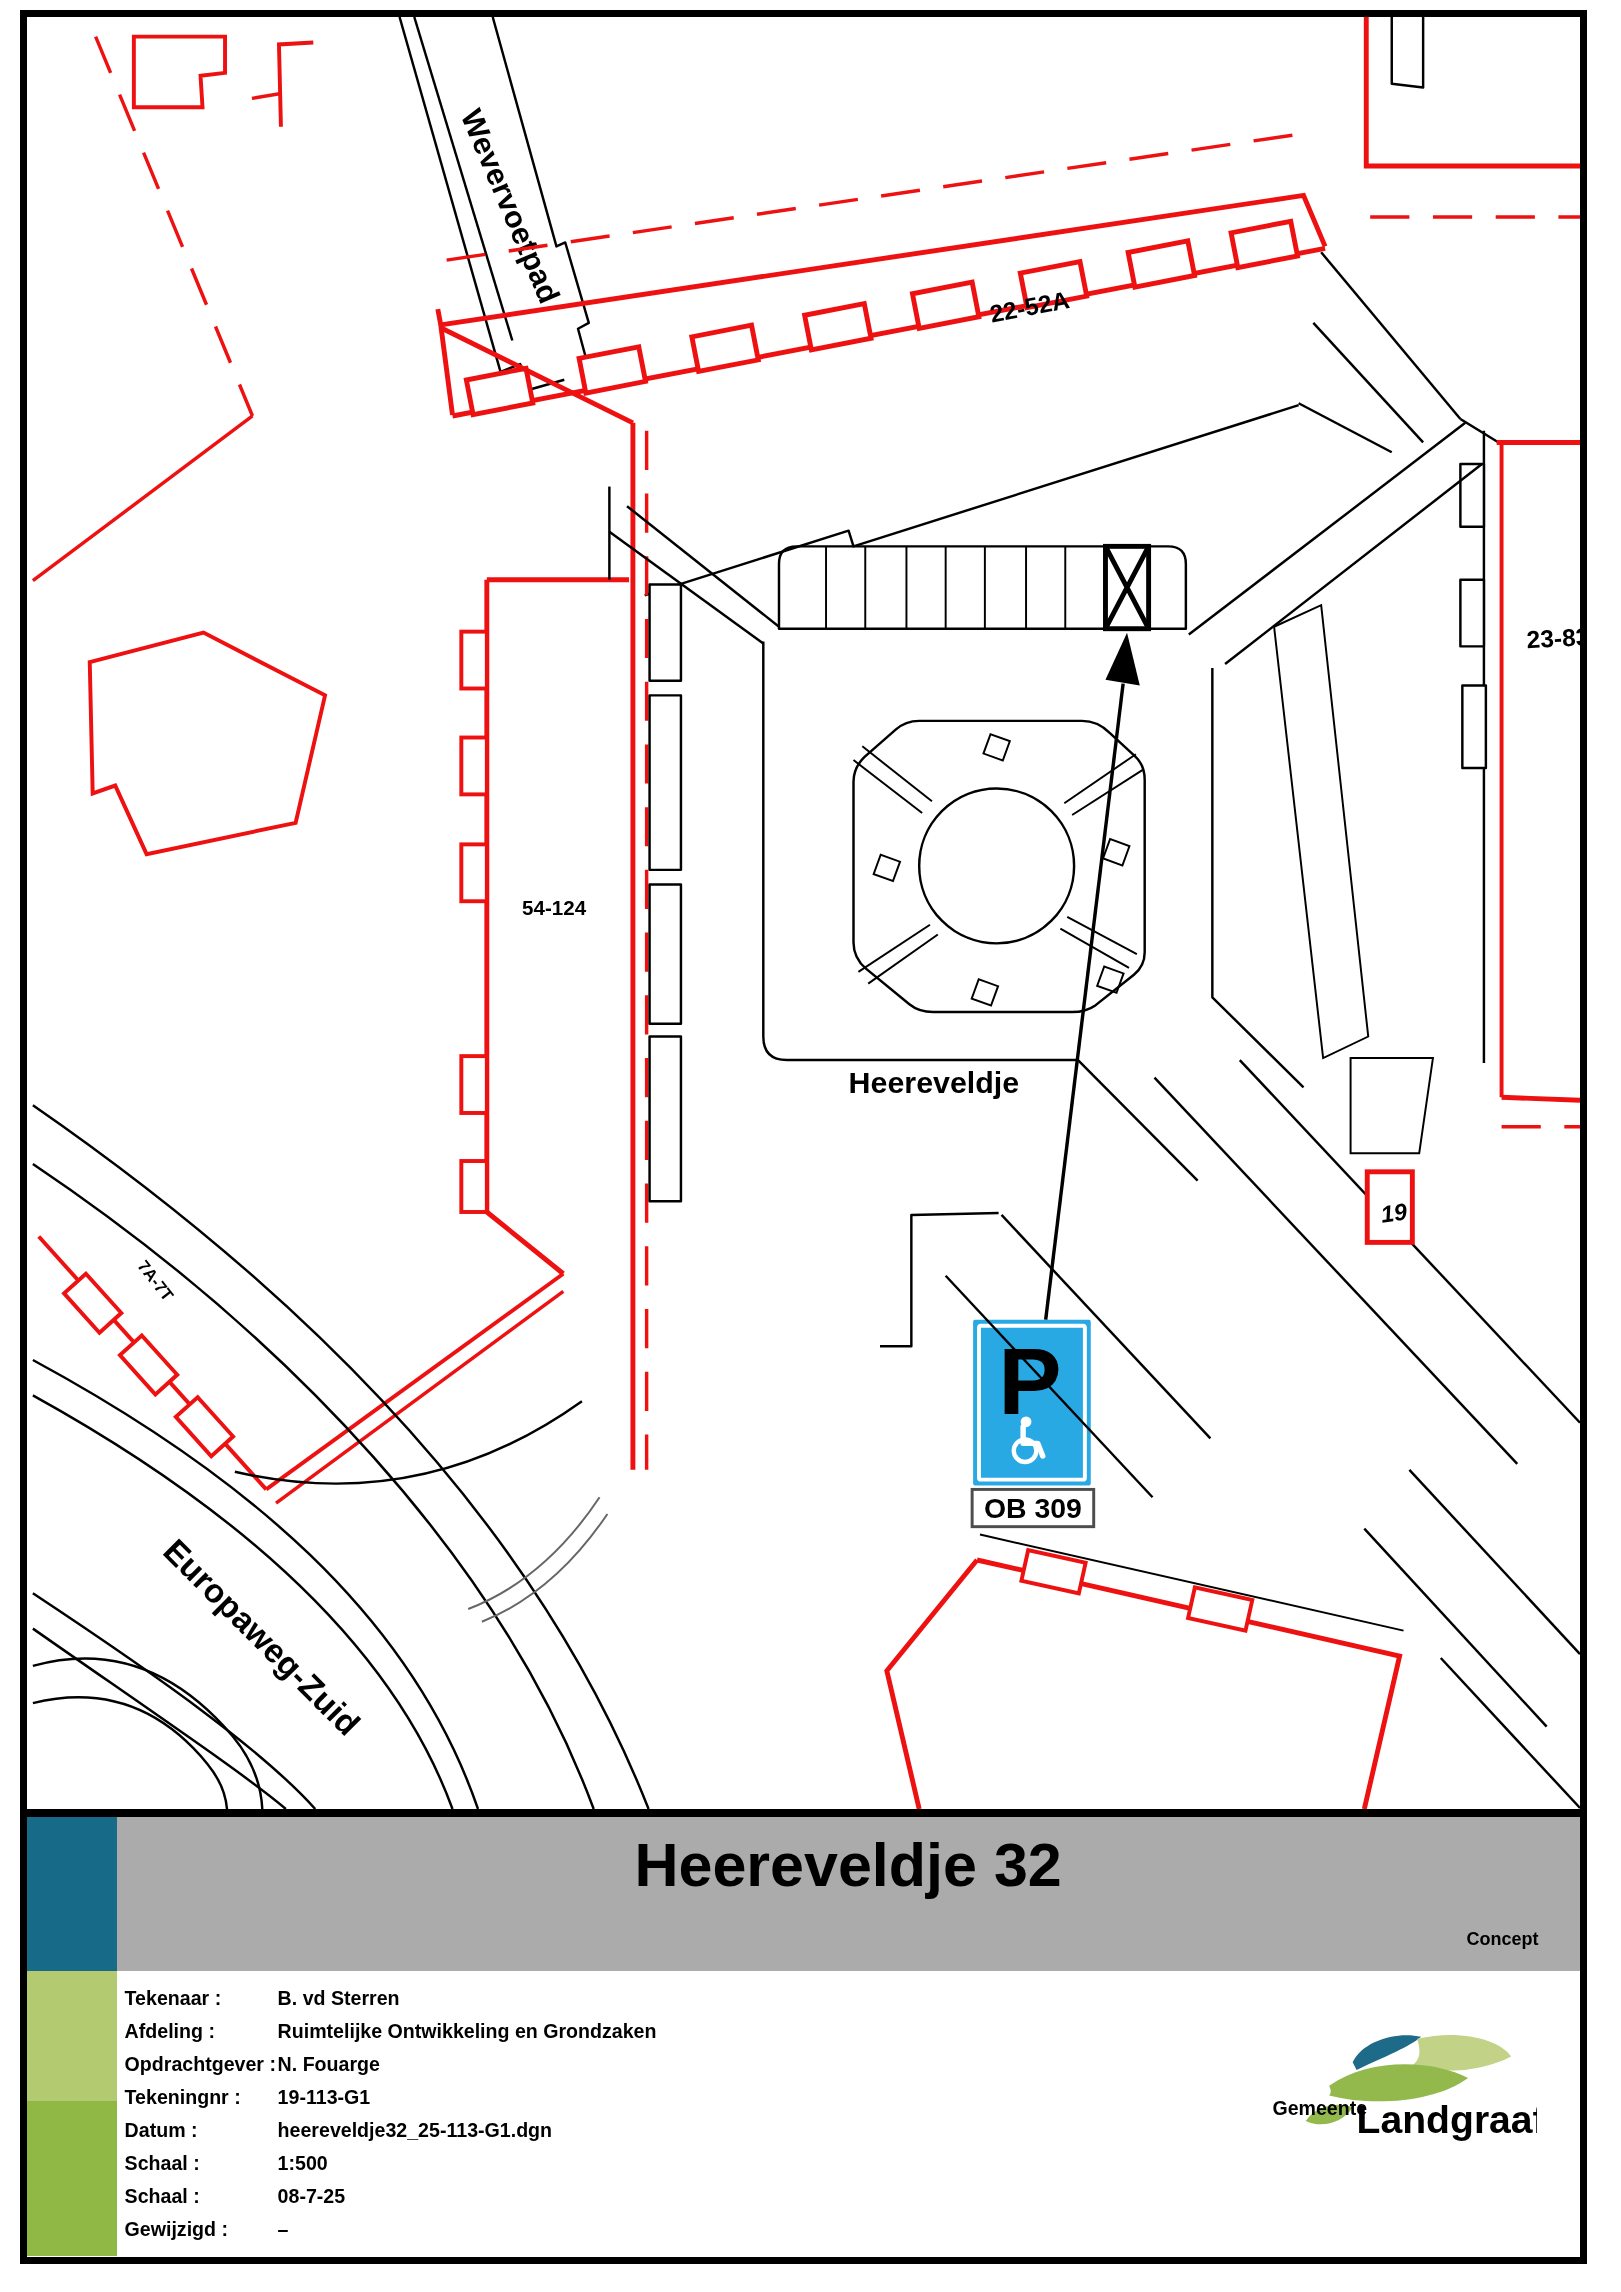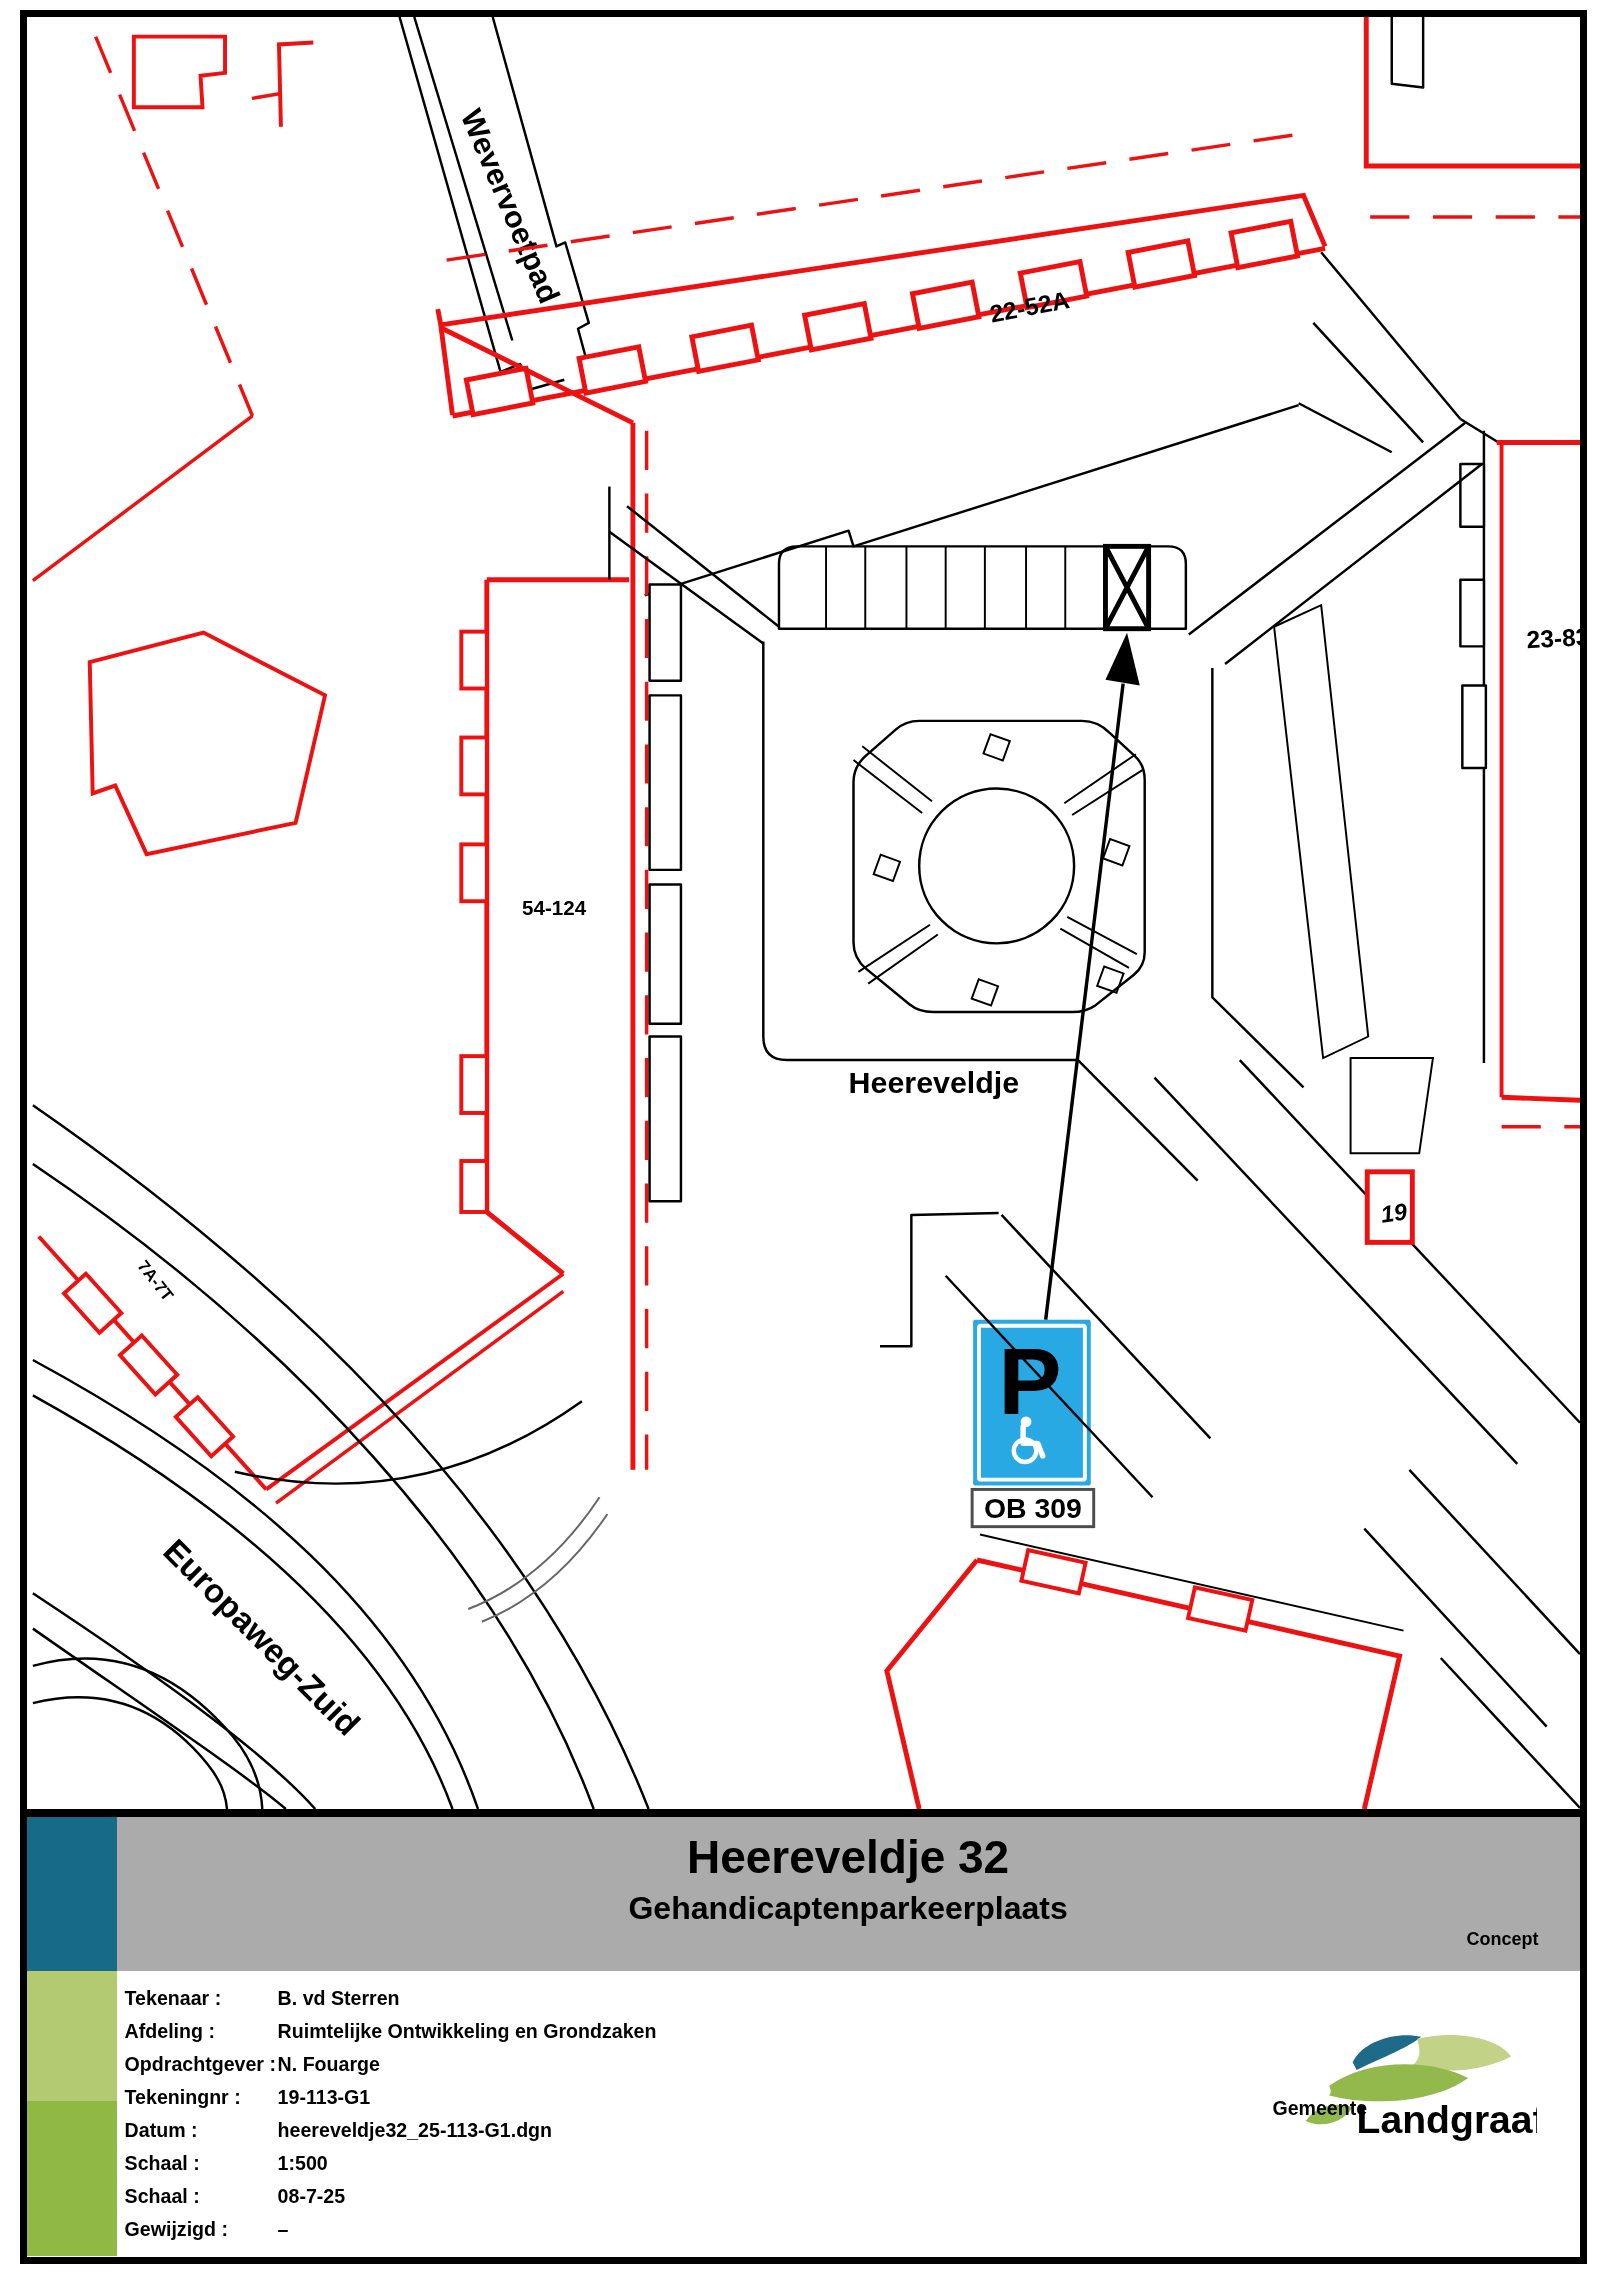--- a/index.html
+++ b/index.html
@@ -20,21 +20,21 @@
   .wfill{fill:#fff}
   svg text{fill:#000;font-family:"Liberation Sans",sans-serif;font-weight:bold;stroke:none}
 
   
   .titleblock{position:absolute;left:0;bottom:0;width:1553px;height:448px;border-top:8.8px solid #000;box-sizing:border-box;background:#fff}
   .colorbar{position:absolute;left:0;top:0;width:90px;height:439px}
   .cb-teal{height:154px;background:var(--bar-teal)}
   .cb-lgreen{height:130px;background:var(--bar-light-green)}
   .cb-green{height:155px;background:var(--bar-green)}
   .band{position:absolute;left:90px;right:0;top:0;height:154px;background:var(--band-gray)}
-  .band-title{font-size:46px;font-weight:bold;text-align:center;padding-top:13.7px;color:#000}
+  .band-title{font-size:61px;font-weight:bold;text-align:center;padding-top:13.7px;color:#000}
   .band-sub{font-size:32px;font-weight:bold;text-align:center;margin-top:5.9px;color:#000}
   .concept{position:absolute;right:41px;top:112px;font-size:18px;font-weight:bold}
   .fields{position:absolute;left:98px;top:165px}
   .frow{display:flex;height:33px;align-items:center;font-size:19.6px;font-weight:bold;white-space:nowrap}
   .flabel{width:153px}
   .logo{position:absolute;right:43px;bottom:96px;width:265px;height:132px}
 </style>
 </head>
 <body>
 
@@ -277,21 +277,20 @@
 
   <div class="titleblock">
     <div class="colorbar">
       <div class="cb-teal"></div>
       <div class="cb-lgreen"></div>
       <div class="cb-green"></div>
     </div>
 
     <div class="band">
       <div class="band-title">Heereveldje 32</div>
-      <div class="band-sub">Gehandicaptenparkeerplaats</div>
       <div class="concept">Concept</div>
     </div>
 
     <div class="fields">
       <div class="frow">
         <span class="flabel">Tekenaar :</span>
         <span class="fvalue">B. vd Sterren</span>
       </div>
       <div class="frow">
         <span class="flabel">Afdeling :</span>

